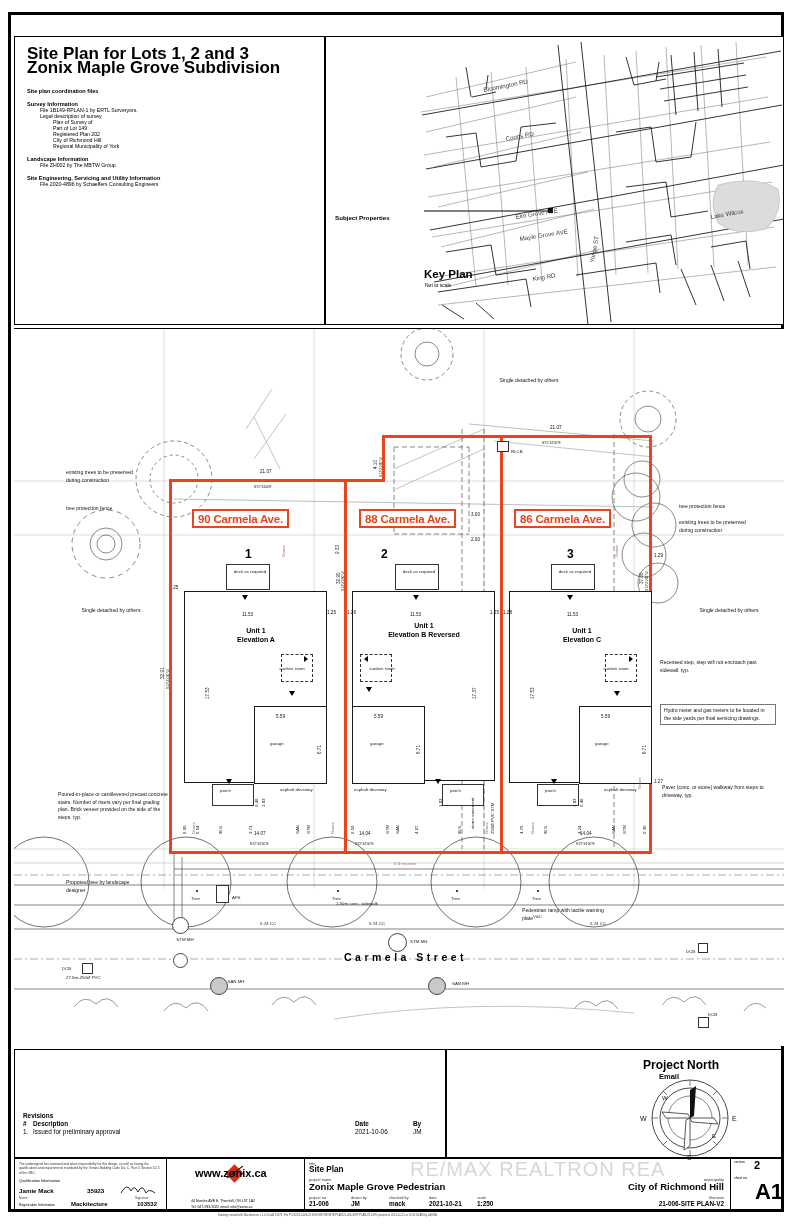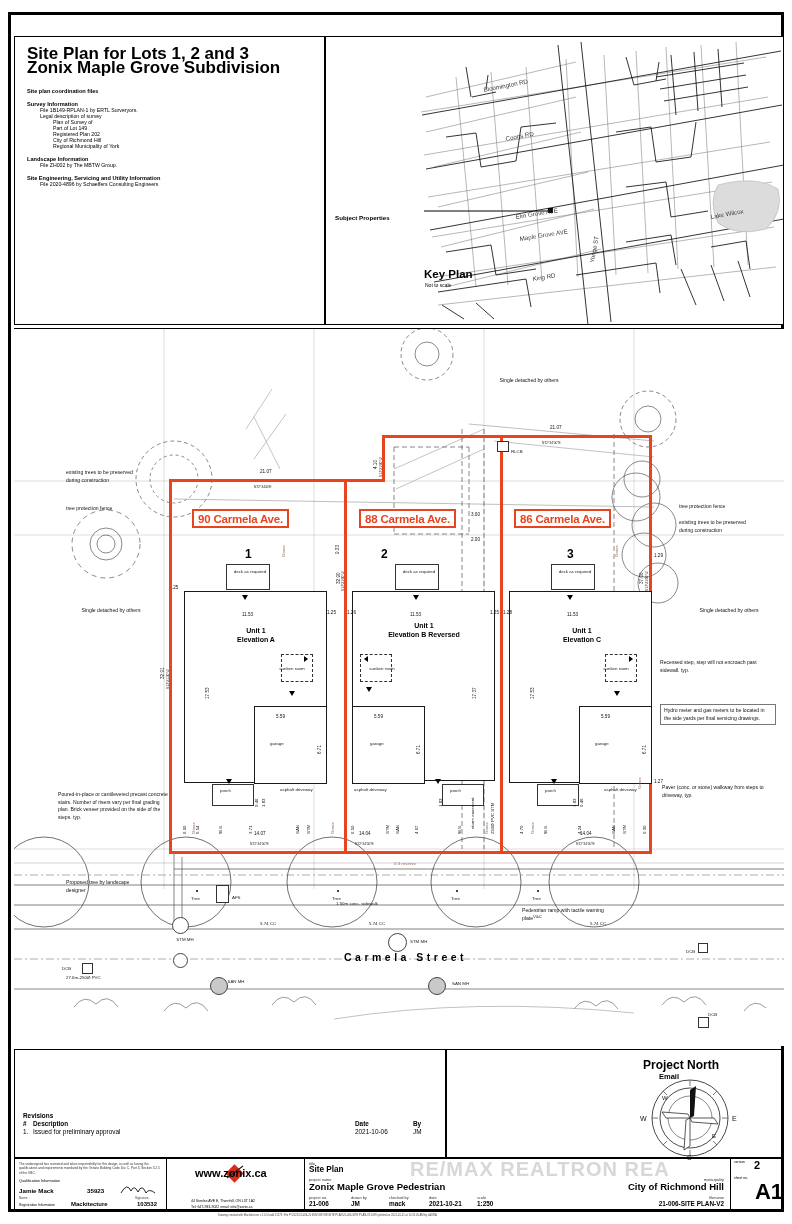--- a/index.html
+++ b/index.html
@@ -63,21 +63,21 @@
 
   
   #rev-block{left:14px;top:1049px;width:432px;height:109px;
         border:1.5px solid #000;box-sizing:border-box;}
   #north-block{left:446px;top:1049px;width:338px;height:109px;
         border:1.5px solid #000;box-sizing:border-box;}
   #bottom-strip{left:14px;top:1158px;width:770px;height:54px;
         border:1.5px solid #000;box-sizing:border-box;display:flex;}
   .bs-cell{border-right:1.5px solid #000;box-sizing:border-box;position:relative;height:100%;}
   .logo-sq{display:inline-block;background:#3b3b3b;margin:0 .6px;vertical-align:top;}
-  .watermark{position:absolute;font-size:24px;font-weight:bold;color:rgba(160,160,160,.42);
+  .watermark{position:absolute;font-size:24px;font-weight:normal;color:rgba(160,160,160,.42);
         letter-spacing:1px;white-space:nowrap;pointer-events:none;text-align:right;}
   .tb-lbl{position:absolute;font-size:3.9px;color:#333;}
   .tb-val{position:absolute;font-size:6.4px;font-weight:bold;}
   .tb-big{position:absolute;font-size:8.2px;font-weight:bold;}
 </style>
 </head>
 <body>
 
 <div class="sheet">
   <div class="border-outer"></div>

